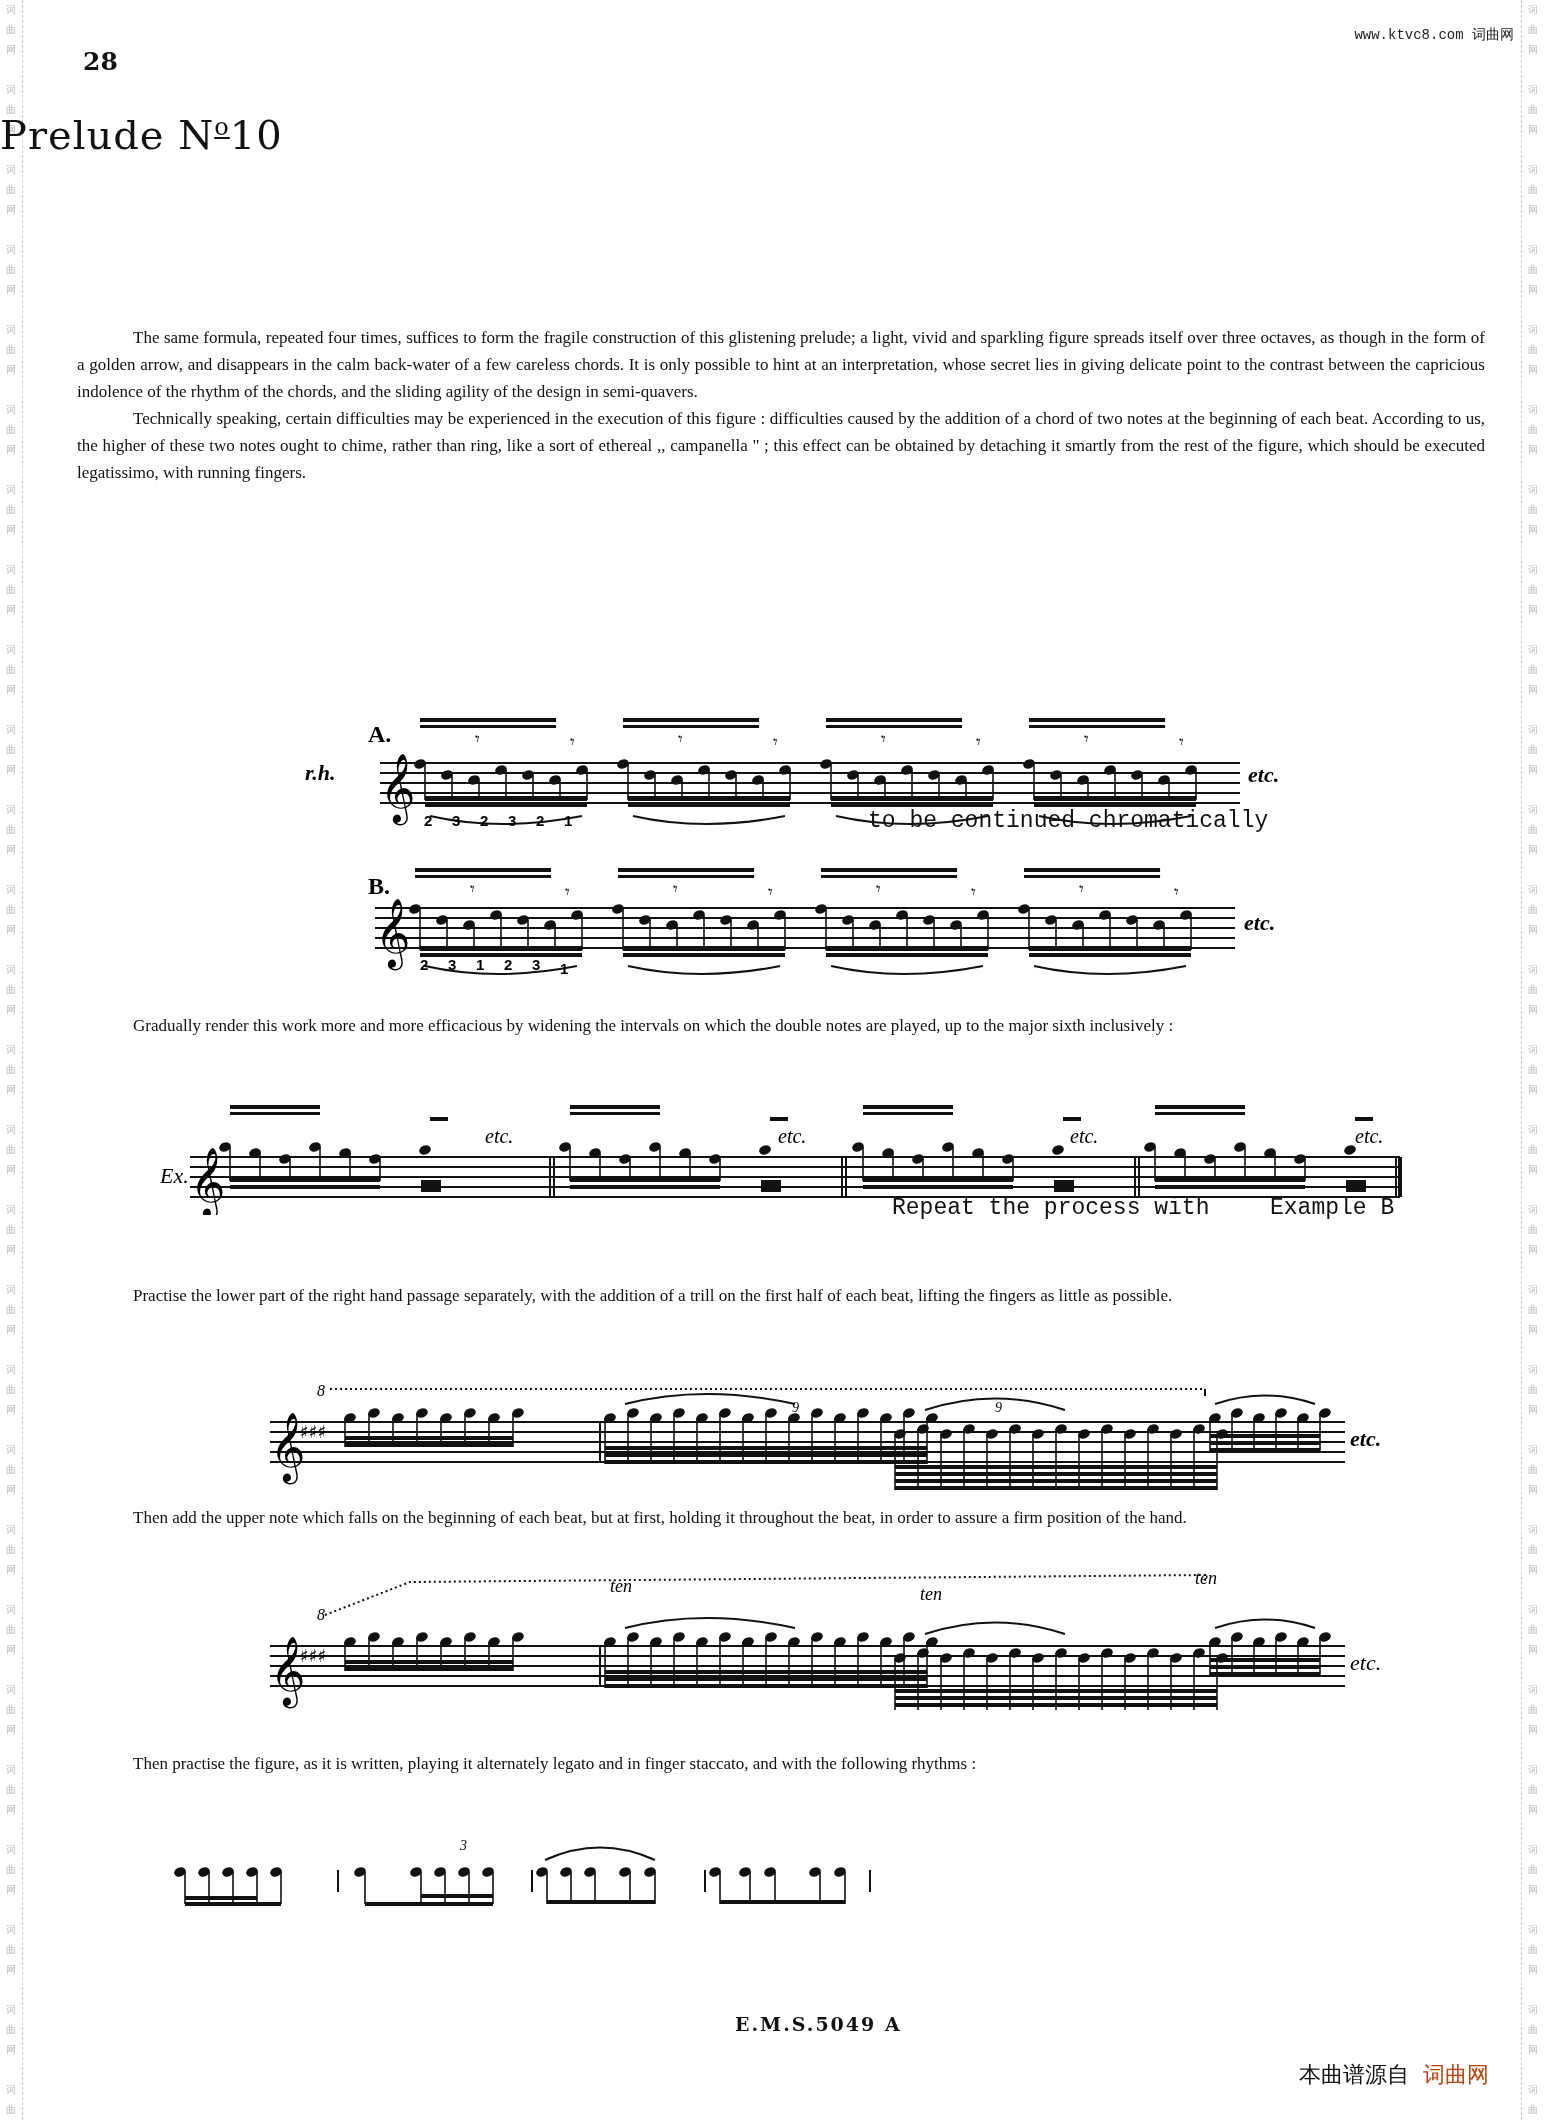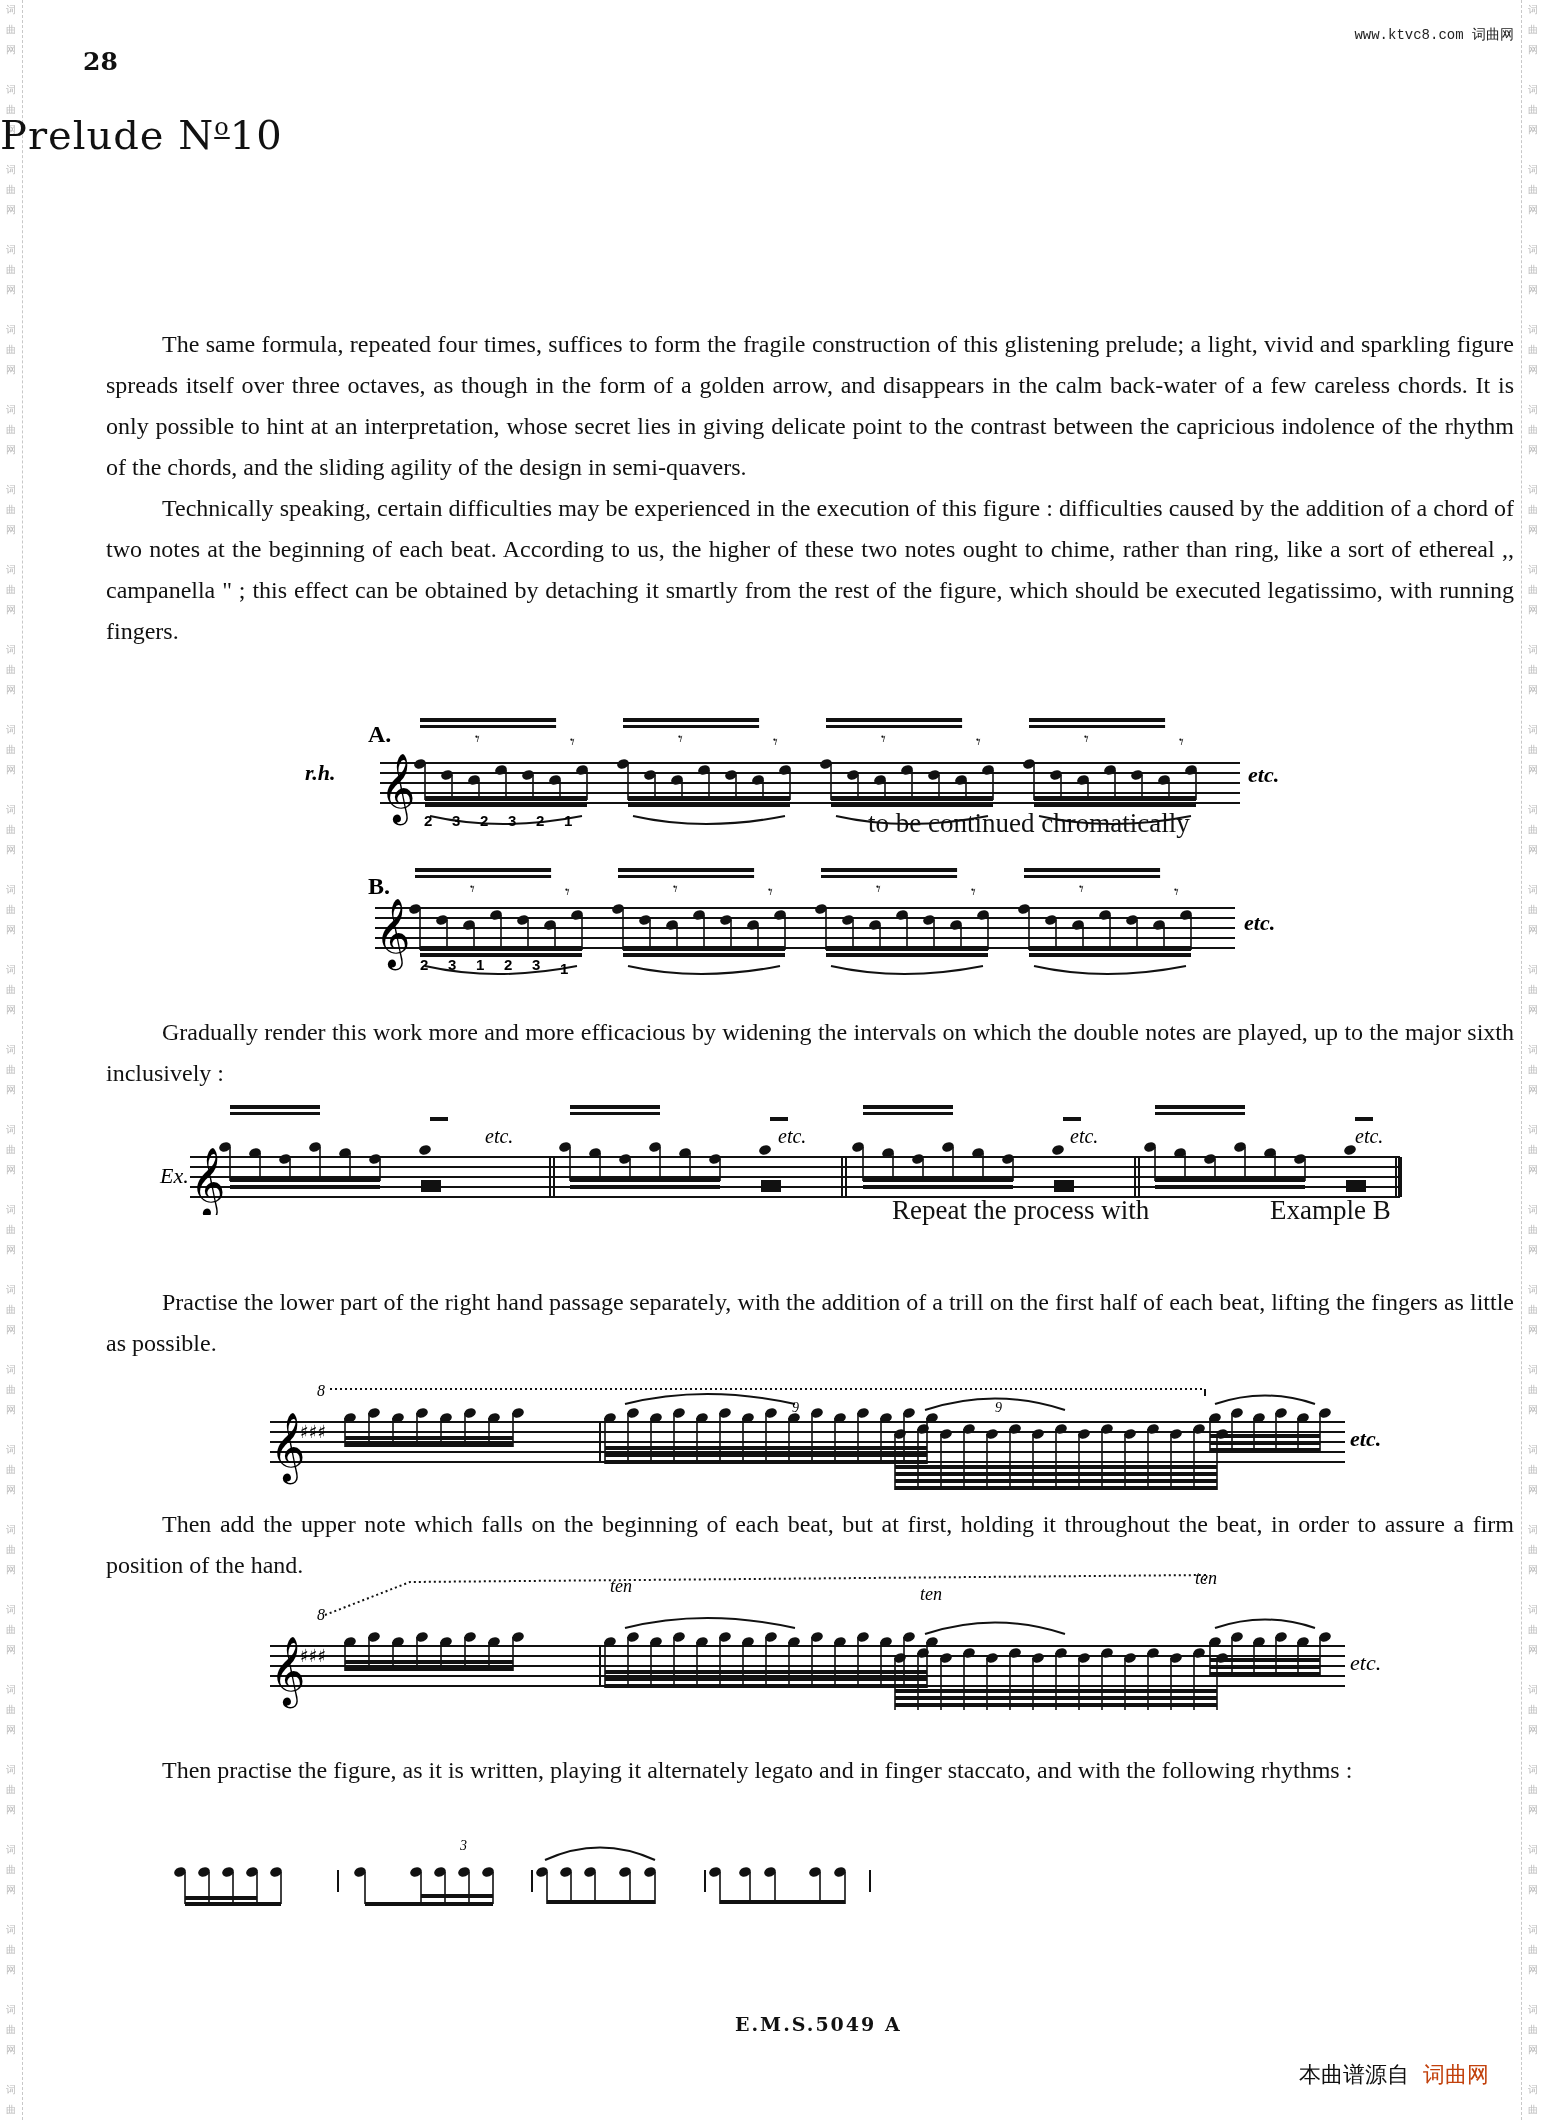--- a/index.html
+++ b/index.html
@@ -6,25 +6,25 @@
     body { width:1544px; height:2120px; position:relative; overflow:hidden;
       font-family:"Liberation Serif","DejaVu Serif",serif; color:#111; }
     .wm-col { position:absolute; top:0; width:22px; height:2120px; }
     .wm-col.left { left:0; border-right:1px dashed #c8c8c8; }
     .wm-col.right { right:0; border-left:1px dashed #c8c8c8; }
     .wm-col span { display:block; font-family:"DejaVu Sans",sans-serif; font-size:10px; color:#bbb; text-align:center; line-height:20px; }
     .site-mark { position:absolute; top:26px; right:30px; font-family:"Liberation Mono",monospace; font-size:14px; color:#222; }
     .page-num { position:absolute; left:83px; top:47px; font-family:"DejaVu Serif",serif; font-weight:bold; font-size:25px; }
     .title { position:absolute; left:0; right:0; top:112px; text-align:left; font-family:"DejaVu Serif",serif; font-size:40px; letter-spacing:1px; }
     .title sup { font-size:24px; vertical-align:14px; text-decoration:underline; }
-    .para { position:absolute; left:106px; width:1408px; font-size:24px; line-height:41px; text-align:justify; text-align-last:left; }
+    .para { position:absolute; left:77px; width:1408px; font-size:17px; line-height:27px; text-align:justify; text-align-last:left; }
     .para p { margin:0; text-indent:56px; }
     .music { position:absolute; }
     .music svg { display:block; }
-    .caption { position:absolute; font-size:27px; font-family:Liberation Serif, serif; font-stretch:condensed; }
+    .caption { position:absolute; font-size:23px; font-family:Liberation Mono, monospace; font-stretch:condensed; }
     .footer-code { position:absolute; left:735px; top:2013px; font-family:"DejaVu Serif",serif; font-weight:bold; font-size:19px; letter-spacing:2px; }
     .footer-src { position:absolute; right:55px; top:2060px; font-family:"DejaVu Sans",sans-serif; font-size:22px; }
     .footer-src .pink { color:#c2410c; margin-left:14px; }
   </style>
 </head>
 <body>
 
 <div class="wm-col left" id="wmL">
     <span>词</span>
     <span>曲</span>

